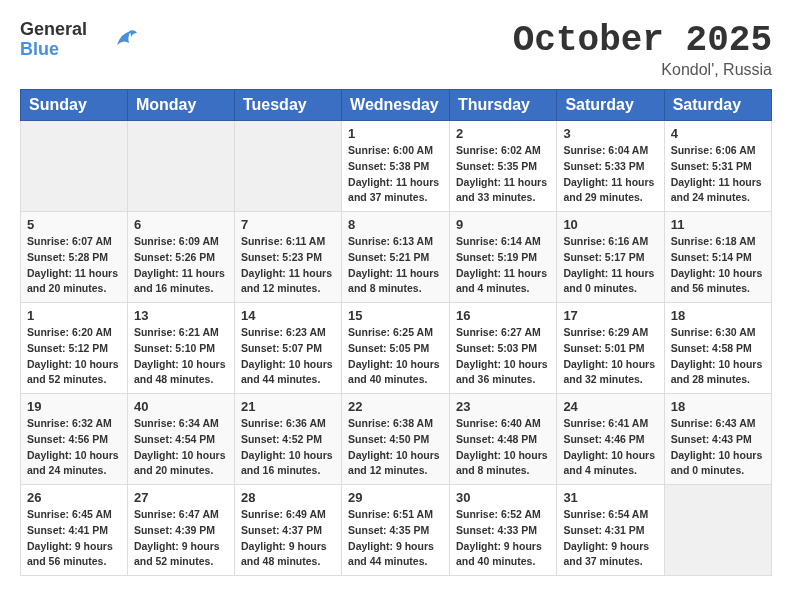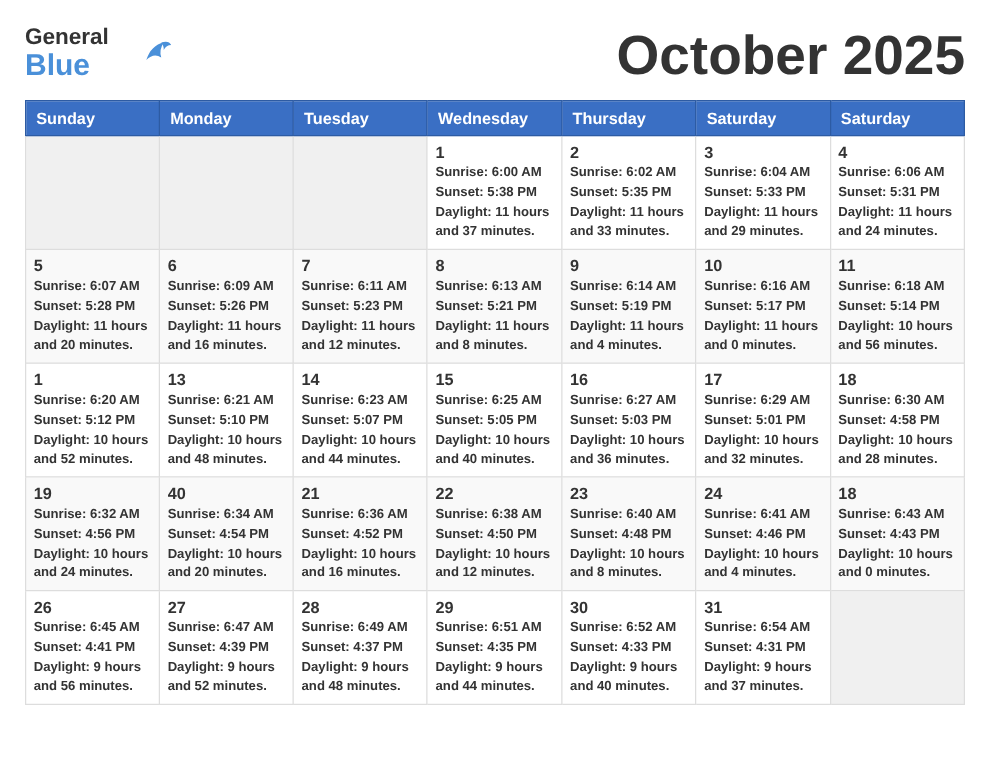--- a/index.html
+++ b/index.html
@@ -20,47 +20,48 @@
       display: flex;
       align-items: center;
       gap: 4px;
     }
     .logo-text-general {
       font-size: 18px;
       font-weight: bold;
       color: #333;
     }
     .logo-text-blue {
-      font-size: 24px;
+      font-size: 18px;
       font-weight: bold;
       color: #4a90d9;
     }
     .title-area {
       text-align: right;
     }
     .month-title {
-      font-size: 44px;
-      font-weight: bold;
-      color: #333;
+      font-size: 36px;
+      font-weight: bold;
+      color: #333;
+      font-family: Liberation Mono, monospace;
     }
     .location-title {
       font-size: 16px;
       color: #555;
     }
     .calendar {
       width: 100%;
       border-collapse: collapse;
       border: 1px solid #ccc;
     }
     .calendar th {
       background-color: #3a6fc4;
       color: #fff;
       text-align: left;
       padding: 6px 8px;
-      font-size: 13px;
+      font-size: 16px;
       border: 1px solid #2d5ba3;
     }
     .calendar td {
       vertical-align: top;
       border: 1px solid #ddd;
       padding: 5px 6px;
       font-size: 10.5px;
       color: #333;
       width: 108px;
       min-height: 80px;
@@ -98,20 +99,21 @@
       <div style="margin-left:2px;">
         <svg width="30" height="30" viewBox="0 0 30 30" fill="none">
           <path d="M8 22 Q12 10 22 8 Q18 14 20 20 Q14 16 8 22Z" fill="#4a90d9"></path>
           <path d="M20 8 Q26 6 28 10 Q24 10 22 14 Q22 10 20 8Z" fill="#4a90d9"></path>
         </svg>
       </div>
     </div>
   </div>
   <div class="title-area">
     <div class="month-title">October 2025</div>
+    <div class="location-title">Kondol', Russia</div>
   </div>
 </div>
 
 <table class="calendar">
   <thead>
     <tr>
     <th>Sunday</th>
         <th>Monday</th>
         <th>Tuesday</th>
         <th>Wednesday</th>

